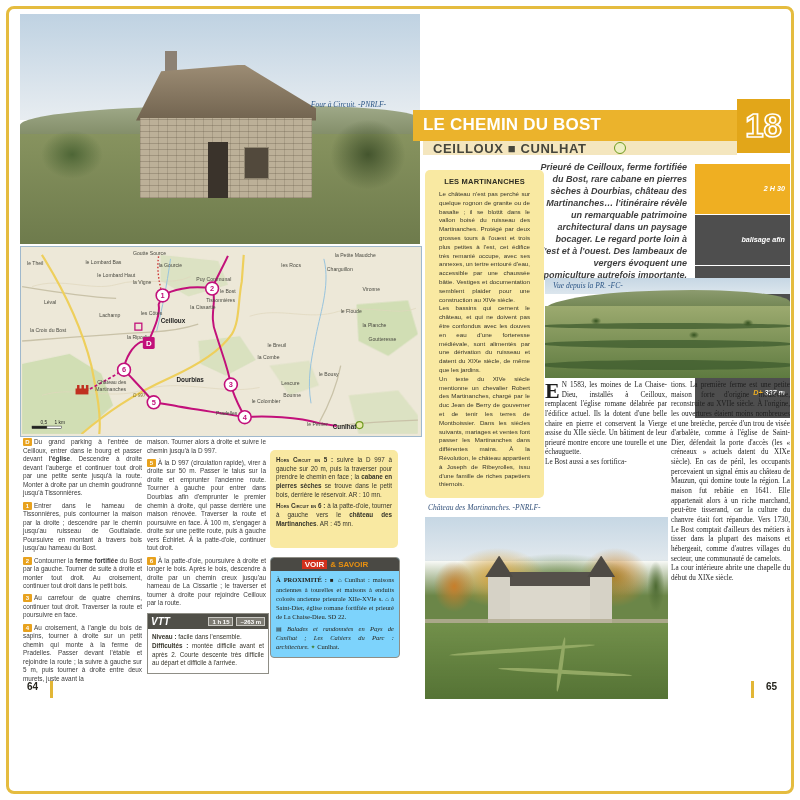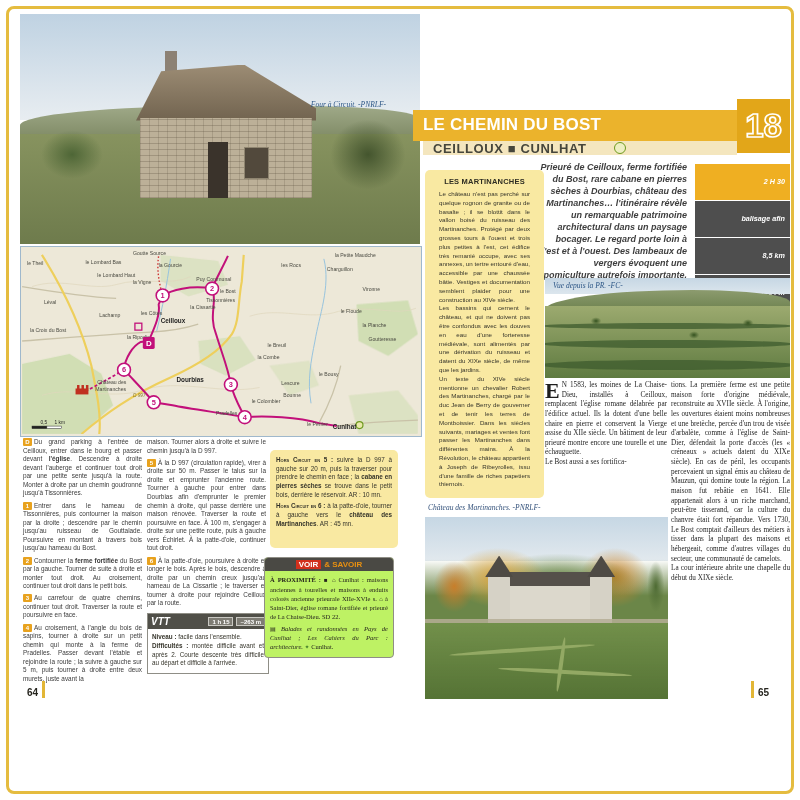--- a/index.html
+++ b/index.html
@@ -57,21 +57,21 @@
   
   #header-band{position:absolute;left:413px;top:110px;width:367px;height:31px;background:#EBB32C}
   #header-title{position:absolute;left:10px;top:5px;font-size:17px;font-weight:bold;color:#FFF;letter-spacing:.2px;white-space:nowrap}
   #header-number{position:absolute;left:737px;top:99px;width:53px;height:54px;background:#E2A619;display:flex;align-items:center;justify-content:center;font-size:33px;font-weight:bold;color:#E2A619;-webkit-text-stroke:1.7px #fff}
   #sub-band{position:absolute;left:423px;top:141px;width:314px;height:14px;background:#F4E6BE;display:flex;align-items:center}
   #sub-towns{font-size:13px;font-weight:bold;color:#46463C;letter-spacing:.6px;margin-left:10px;white-space:nowrap}
   #sub-badge{width:10px;height:10px;border-radius:50%;background:#EDEFC2;border:1.5px solid #6F9A1F;margin-left:28px}
 
   
   #infobox{float:right;width:95px;margin:2px 0 5px 8px}
-  .ib-row{background:#4E4E4E;color:#FFF;font-size:7.2px;font-weight:bold;padding:13px 5px;margin-bottom:1.5px}
+  .ib-row{background:#4E4E4E;color:#FFF;font-size:7.2px;font-weight:bold;padding:20px 5px;margin-bottom:1.5px}
   .ib-duration{background:#EFAF22}
   .ib-arrow{color:#EFAF22;font-size:6.5px}
   .ib-gold{color:#EFAF22}
 
   #intro-block{position:absolute;left:540px;top:162px;width:250px;font-size:9px;font-weight:bold;font-style:italic;color:#3E3E3E;text-align:right;line-height:1.33}
 
   
   .yellow-box{background:#F9E9A2;border-radius:5px}
   #sidebar-box{position:absolute;left:425px;top:170px;width:119px;height:328px;padding:7px 14px;box-sizing:border-box}
   #sidebar-box h3{margin:0 0 4px;font-size:7.5px;text-align:center;color:#2E2D22;letter-spacing:.2px}
@@ -88,38 +88,38 @@
 
   
   #vtt-box{position:absolute;left:147px;top:613px;width:120px;border:1.5px solid #8F8E86;background:#FFF}
   #vtt-head{display:flex;align-items:center;background:#504F48;padding:2px 3px;gap:3px}
   #vtt-title{color:#FFF;font-weight:bold;font-style:italic;font-size:10px;margin-right:auto}
   .vtt-chip{background:#7E7C74;border:1px solid #C9C8C2;color:#FFF;font-size:6px;font-weight:bold;padding:0.5px 3px}
   #vtt-body{padding:4px 4px 5px}
   #vtt-body p{margin:0;font-size:6.3px;line-height:1.4;text-align:justify;color:#35342A}
 
   
-  #voir-box{position:absolute;left:264px;top:557px;width:128px;border:1.5px solid #8F8E86;border-radius:4px;background:#bef264;overflow:hidden}
+  #voir-box{position:absolute;left:270px;top:557px;width:128px;border:1.5px solid #8F8E86;border-radius:4px;background:#7dd3fc;overflow:hidden}
   #voir-head{background:#4A4944;display:flex;justify-content:center;align-items:center;gap:3px;padding:2px 0}
   .vs-main{background:#D2301C;color:#FFF;font-weight:bold;font-size:8px;padding:0 3px}
   .vs-accent{color:#E89010;font-weight:bold;font-size:8px}
   #voir-body{padding:4px 5px 5px;font-family:"Liberation Serif",serif;font-size:6.5px;line-height:1.42;text-align:justify;color:#26251E}
   #voir-body .seg-b{font-weight:bold}
   #voir-body .seg-i{font-style:italic}
   .vs-icon{font-size:6px;color:#26251E}
   .vs-icon.green{color:#3E7A28}
   #voir-biblio{margin-top:2px}
 
   
   .art-col{position:absolute;font-family:"Liberation Serif",serif;font-size:7.2px;line-height:1.34;text-align:justify;color:#1E1E1E}
   .art-col p{margin:0}
   .dropcap{float:left;font-size:22px;line-height:17px;font-weight:bold;padding:1px 2px 0 0;font-family:"Liberation Serif",serif;color:#1E1E1E}
 
   
-  .pagenum{position:absolute;display:flex;align-items:flex-end;gap:4px;font-size:10px;font-weight:bold;color:#26251E}
+  .pagenum{position:absolute;display:flex;align-items:flex-start;gap:12px;font-size:10px;font-weight:bold;color:#26251E}
   .pagebar{width:3px;height:17px;background:#E2B636}
 </style>
 </head>
 <body>
 
 <div id="gold-frame"></div>
 
 <div class="photo" id="photo-cottage" style="left:20px;top:14px;width:400px;height:230px">
   <div class="sky"></div>
   <div class="farhills"></div>

